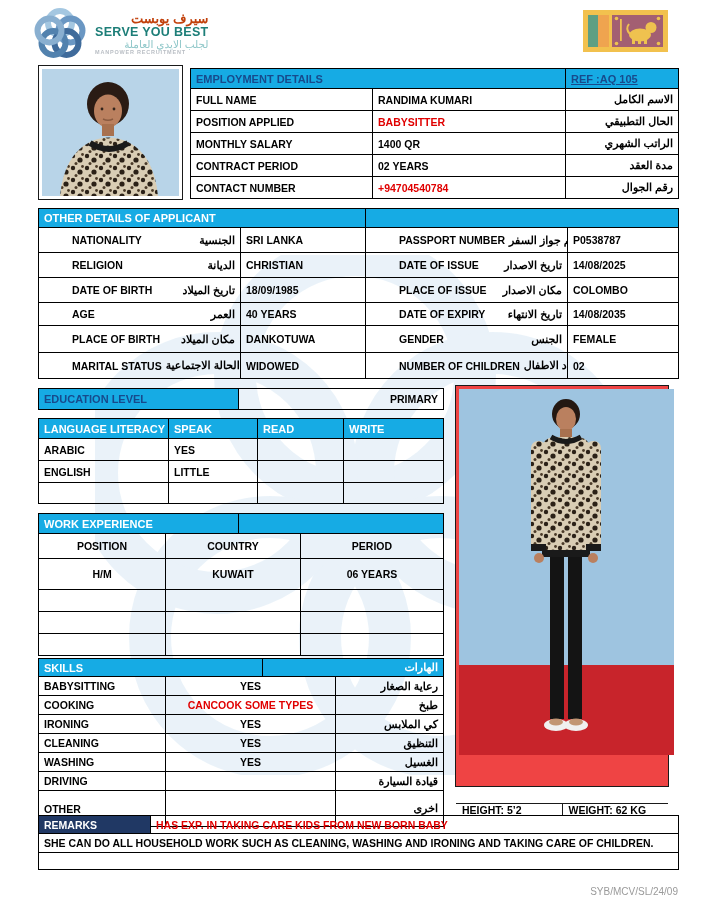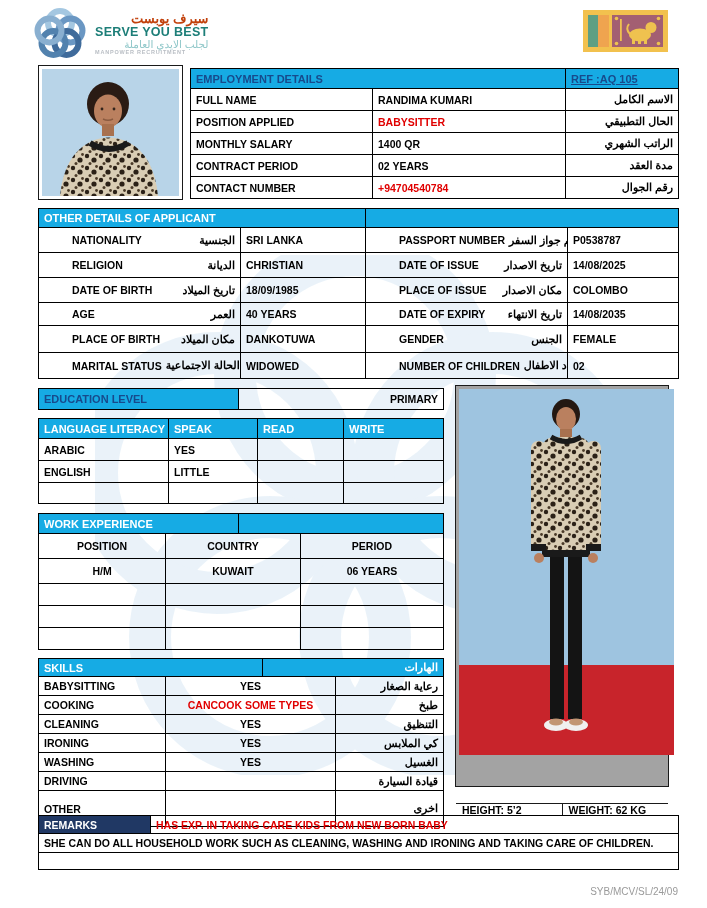--- a/index.html
+++ b/index.html
@@ -25,21 +25,21 @@
   .logo{left:33px;top:7px;display:flex;gap:8px;align-items:center;}
   .logo-text{line-height:1.05;}
   .logo-ar{color:#c2410c;font-size:13px;font-weight:bold;}
   .logo-en{color:#1d7e78;font-size:12.5px;font-weight:bold;letter-spacing:.3px;}
   .logo-ar2{color:#8fc7c9;font-size:10.5px;}
   .logo-en2{color:#b9bec4;font-size:5.5px;letter-spacing:.8px;font-weight:bold;}
   
   .photo-box{left:38px;top:65px;width:145px;height:135px;border:1.5px solid #1a1a1a;
              background:#fff;box-sizing:border-box;padding:3px;}
   .body-box{left:455px;top:385px;width:214px;height:402px;border:1.5px solid #1a1a1a;
-            background:#a3a3a3;box-sizing:border-box;display:flex;flex-direction:column;gap:44px;}
+            background:#ef4444;box-sizing:border-box;display:flex;flex-direction:column;gap:44px;}
   .body-photo{flex:1;padding:3px 3px 0 3px;}
   .hw-row{display:flex;border-top:1.5px solid #1a1a1a;height:30px;}
   .hw-cell{flex:1;display:flex;align-items:center;padding:0 6px;font-weight:bold;font-size:10.5px;}
   .hw-cell + .hw-cell{border-left:1.5px solid #1a1a1a;}
   .footer-ref{left:38px;top:886px;width:640px;text-align:right;color:#9a9a9a;font-size:10px;}
 </style>
 </head>
 <body>
 
 <div class="page">
@@ -330,21 +330,21 @@
         <col style="width:127px">
         <col style="width:135px">
         <col style="width:143px">
       </colgroup>
     <tbody>
         <tr style="height:25px">
       <td class="ctr">POSITION</td>
       <td class="ctr">COUNTRY</td>
       <td class="ctr">PERIOD</td>
     </tr>
-    <tr style="height:25px">
+    <tr style="height:31px">
       <td class="ctr">H/M</td>
       <td class="ctr">KUWAIT</td>
       <td class="ctr">06 YEARS</td>
     </tr>
     <tr style="height:22px">
       <td class="ctr"></td>
       <td class="ctr"></td>
       <td class="ctr"></td>
     </tr>
     <tr style="height:22px">
@@ -383,28 +383,28 @@
       <td>BABYSITTING</td>
       <td class="ctr">YES</td>
       <td class="ar rgt" dir="rtl">رعاية الصغار</td>
     </tr>
     <tr style="height:19px">
       <td>COOKING</td>
       <td class="ctr red">CANCOOK SOME TYPES</td>
       <td class="ar rgt" dir="rtl">طبخ</td>
     </tr>
     <tr style="height:19px">
+      <td>IRONING</td>
+      <td class="ctr">YES</td>
+      <td class="ar rgt" dir="rtl">كي الملابس</td>
+    </tr>
+    <tr style="height:19px">
       <td>CLEANING</td>
       <td class="ctr">YES</td>
       <td class="ar rgt" dir="rtl">التنظيق</td>
-    </tr>
-    <tr style="height:19px">
-      <td>IRONING</td>
-      <td class="ctr">YES</td>
-      <td class="ar rgt" dir="rtl">كي الملابس</td>
     </tr>
     <tr style="height:19px">
       <td>WASHING</td>
       <td class="ctr">YES</td>
       <td class="ar rgt" dir="rtl">الغسيل</td>
     </tr>
     <tr style="height:19px">
       <td>DRIVING</td>
       <td class="ctr"></td>
       <td class="ar rgt" dir="rtl">قيادة السيارة</td>

